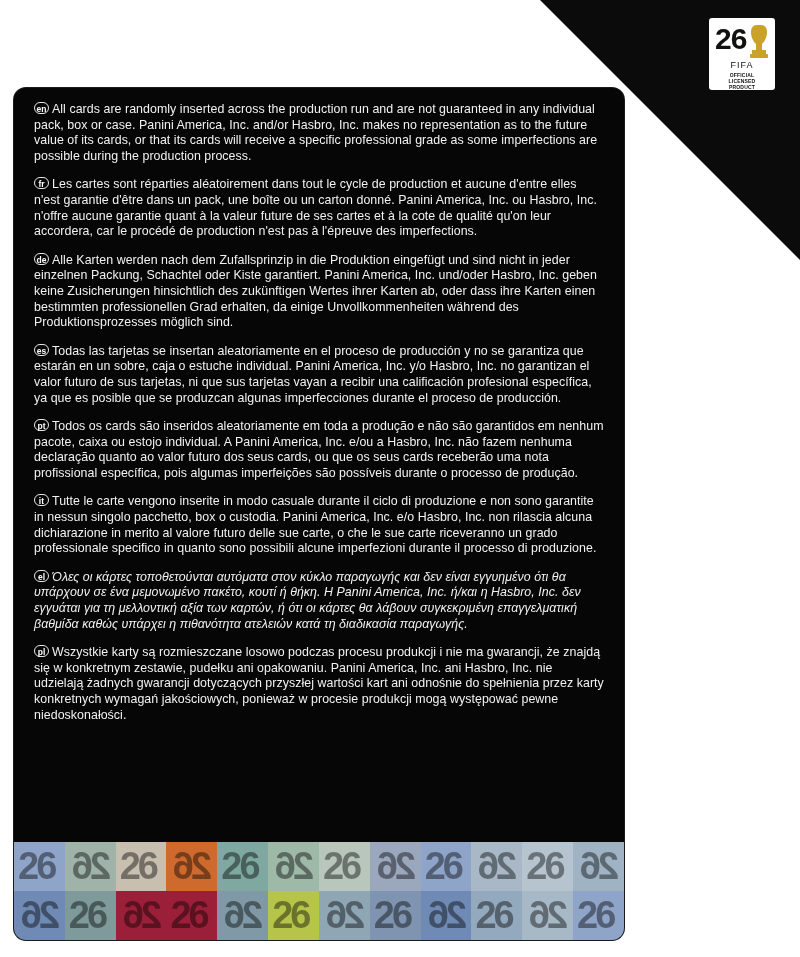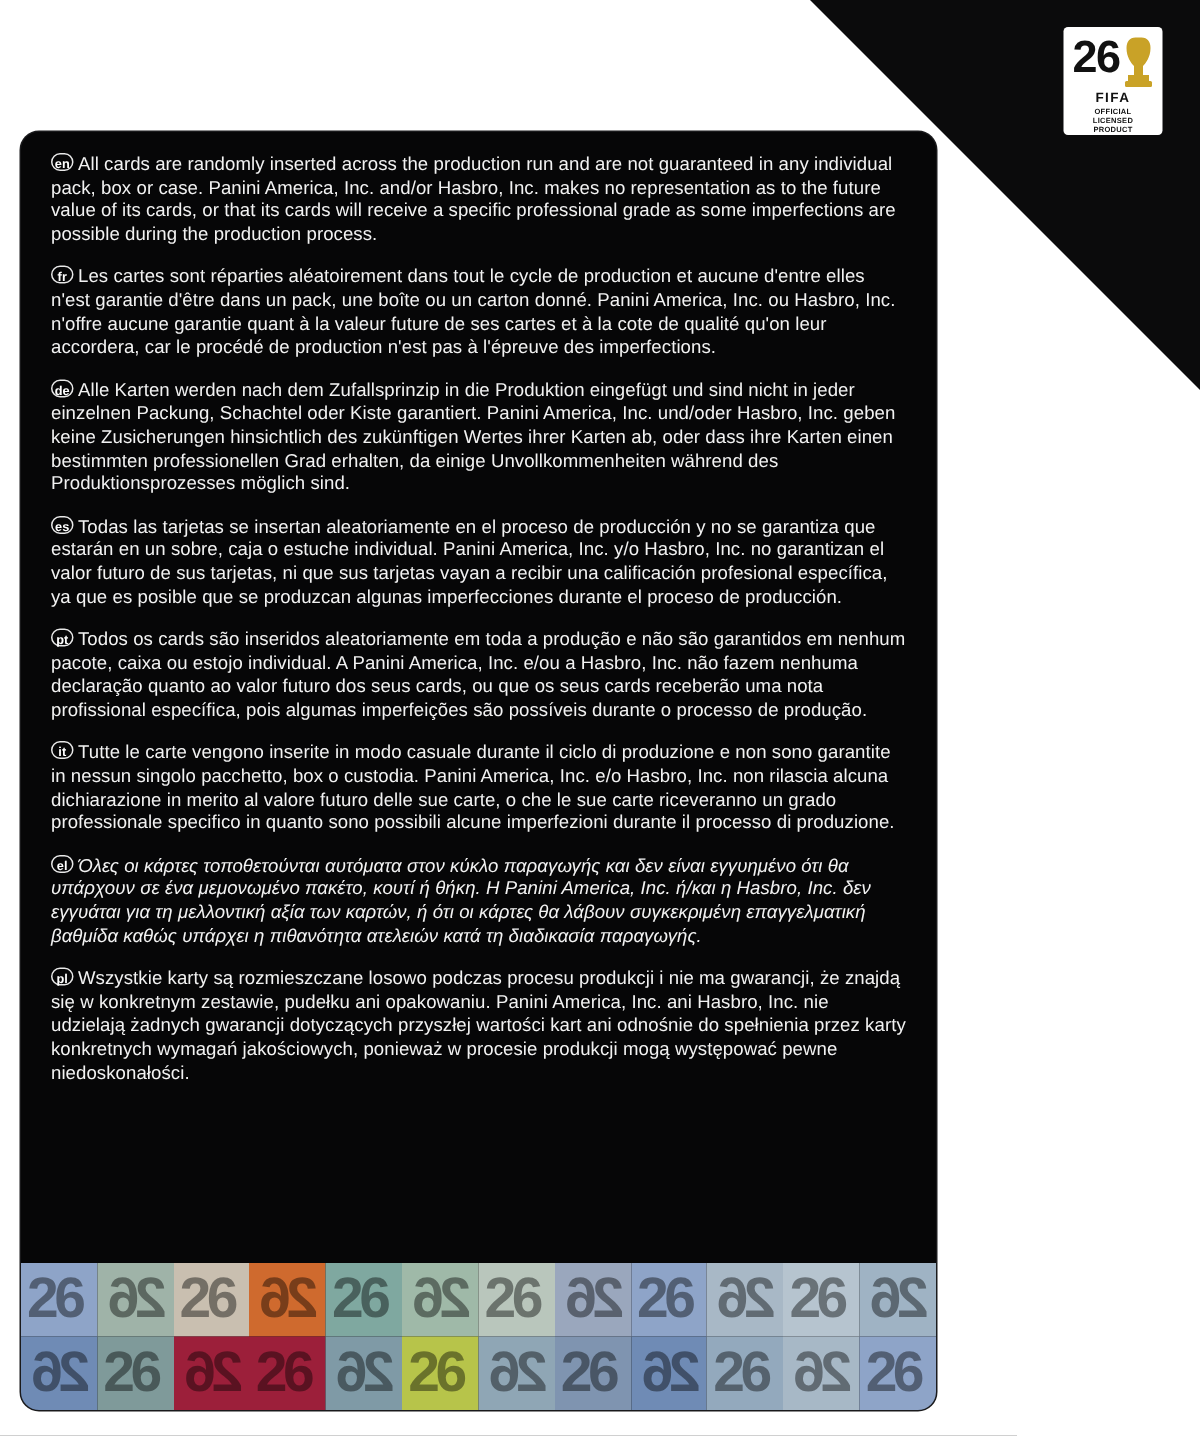--- a/index.html
+++ b/index.html
@@ -60,21 +60,21 @@
     top: 1px;
     font-size: 30px;
     font-weight: bold;
     letter-spacing: -1px;
     color: #111;
     line-height: 34px;
     font-family: "Liberation Sans", sans-serif;
   }
   #fifa-badge .fifa-word {
     font-size: 9px;
-    font-weight: bold;
+    font-weight: normal;
     letter-spacing: 1px;
     color: #111;
     margin-top: 10px;
   }
   #fifa-badge .olp {
     margin-top: 2px;
     font-size: 5px;
     line-height: 6px;
     font-weight: bold;
     text-align: center;

